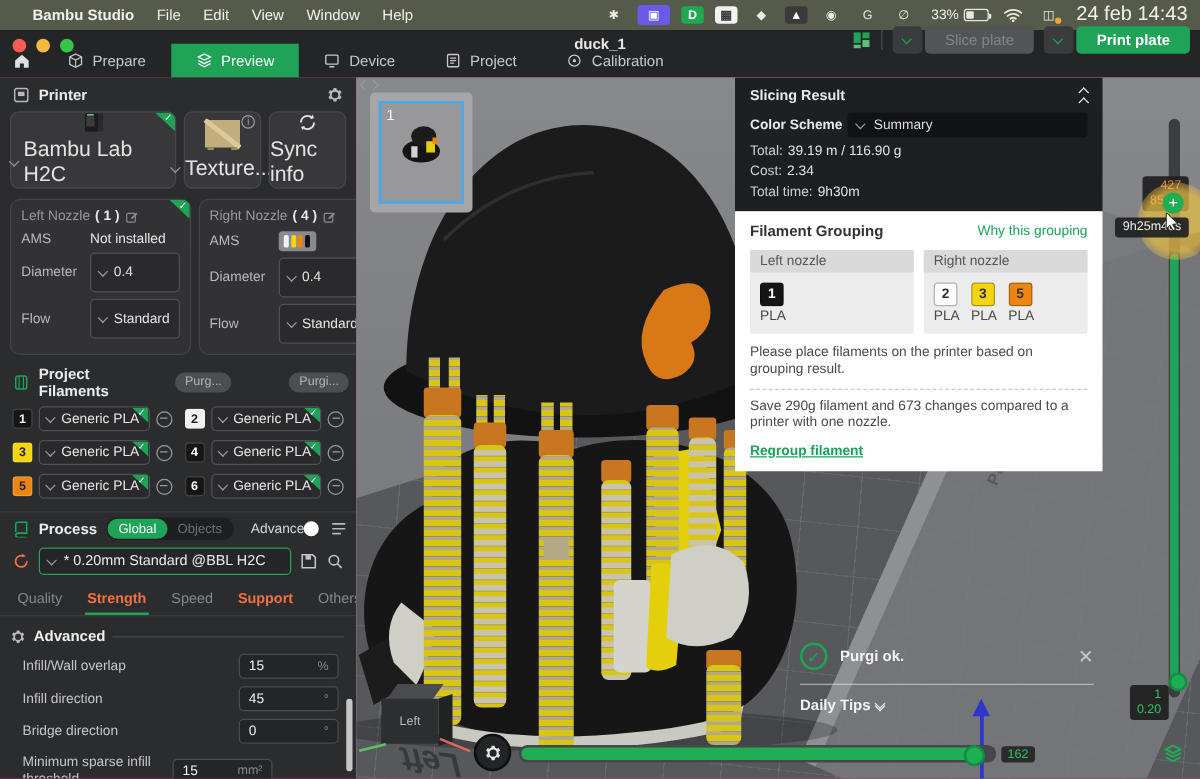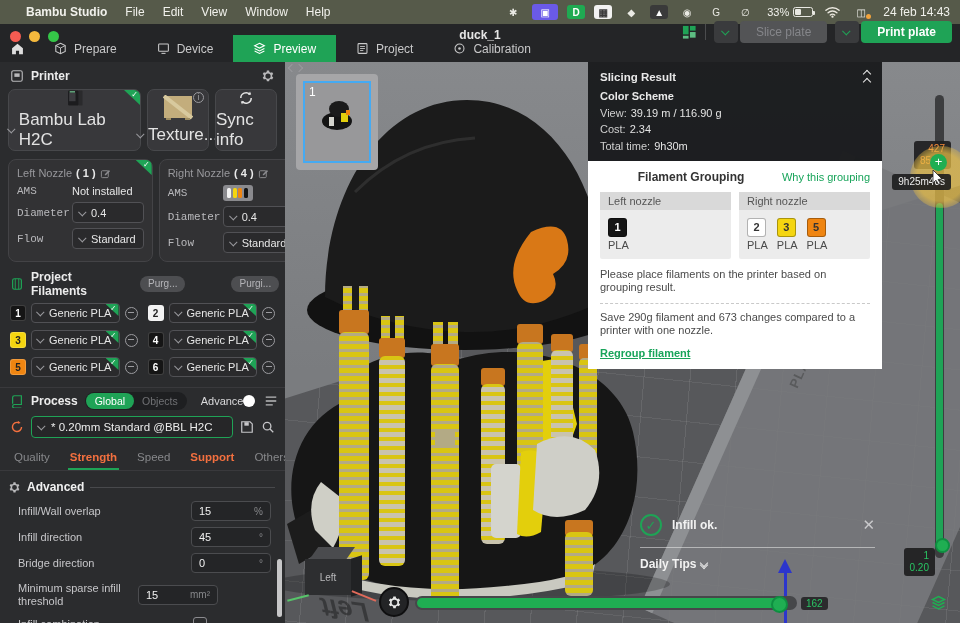--- a/index.html
+++ b/index.html
@@ -12,21 +12,21 @@
   .menubar .appname { font-weight:bold; margin-right:18px; }
   .menubar .mitem { margin-right:18px; }
   .menubar .spacer { flex:1; }
   .mb-ico { width:20px; height:16px; display:flex; align-items:center; justify-content:center; font-size:10px; margin-left:9px; color:#eaeae4; border-radius:3px; }
   .mb-ico.box { background:rgba(255,255,255,.92); color:#3a3a3a; width:18px; height:14px; font-weight:bold; }
   .mb-ico.purple { background:#6a5ae8; color:#fff; width:26px; height:16px; }
   .battery { display:flex; align-items:center; gap:4px; margin-left:12px; font-size:11px; }
   .batt-shell { width:20px; height:10px; border:1px solid #e8e8e2; border-radius:2.5px; position:relative; }
   .batt-shell i { position:absolute; left:1px; top:1px; bottom:1px; width:6px; background:#e8e8e2; border-radius:1px; }
   .batt-shell::after { content:""; position:absolute; right:-3px; top:2.5px; width:2px; height:4px; background:#e8e8e2; border-radius:0 1px 1px 0; }
-  .clock { margin-left:12px; font-size:12px; }
+  .clock { margin-left:12px; font-size:16px; }
 
   
   .titlebar { position:absolute; top:24px; left:0; right:0; height:38px; background:#242527; }
   .lights { position:absolute; left:10px; top:7px; display:flex; gap:8px; }
   .lights i { width:11px; height:11px; border-radius:50%; }
   .doc-title { position:absolute; left:0; right:0; top:4px; text-align:center; color:#e6e6e6; font-size:12px; font-weight:bold; }
   .tabs { position:absolute; left:0; bottom:0; height:27px; display:flex; align-items:stretch; }
   .home-btn { width:34px; display:flex; align-items:center; justify-content:center; color:#dcdcdc; }
   .tab { display:flex; align-items:center; gap:7px; padding:0 20px; color:#c9c9ca; font-size:12px; }
   .tab.active { background:#1fa356; color:#fff; }
@@ -53,22 +53,22 @@
   .card.printer-card { flex:1; }
   .card.sm { width:62px; }
   .card .cap { font-size:17px; color:#e3e3e3; display:flex; align-items:center; gap:4px; }
   .corner { position:absolute; top:0; right:0; width:16px; height:15px; background:#1fa356; clip-path:polygon(0 0,100% 0,100% 100%); color:#fff; font-size:8px; text-align:right; padding-right:2px; line-height:9px; border-radius:0 6px 0 0; }
   .info-badge { position:absolute; top:2px; right:4px; color:#9a9a9e; font-size:9px; border:1px solid #9a9a9e; border-radius:50%; width:11px; height:11px; line-height:9px; text-align:center; }
   .nozzles { display:flex; gap:6px; padding:0 8px 8px 8px; }
   .nozzle { position:relative; flex:1; background:#323234; border:1px solid #434346; border-radius:8px; padding:7px 8px 8px 8px; }
   .nz-title { color:#98989c; font-size:11px; display:flex; align-items:center; gap:4px; margin-bottom:6px; }
   .nz-title b { color:#e9e9e9; }
   .nz-row { display:flex; align-items:center; margin-top:5px; }
-  .nz-row .lbl { width:55px; color:#b9b9bc;font-family:Liberation Mono, monospace; }
-  .mini-select { display:flex; align-items:center; gap:5px; background:#2a2a2c; border:1px solid #515155; border-radius:4px; height:21px; padding:0 7px; color:#e6e6e6; flex:1; }
+  .nz-row .lbl { width:55px; color:#b9b9bc; }
+  .mini-select { display:flex; align-items:center; gap:5px; background:#2a2a2c; border:1px solid #515155; border-radius:4px; height:32px; padding:0 7px; color:#e6e6e6; flex:1; }
   .ams-chip { width:30px; height:16px; background:#8a8a8e; border-radius:3px; display:flex; align-items:center; justify-content:center; gap:1.5px; }
   .ams-chip i { width:4px; height:10px; border-radius:1.5px; }
   .pill { background:#4d4e51; color:#b4b4b8; border-radius:9px; height:16px; padding:0 8px; font-size:10px; font-weight:normal; display:flex; align-items:center;margin-left:39px; }
   .hd-btn { color:#cfcfd2; font-size:14px; font-weight:normal; width:16px; text-align:center; }
   .fil-grid { display:grid; grid-template-columns:1fr 1fr; gap:7px 10px; padding:6px 10px 10px 10px; }
   .fil-item { display:flex; align-items:center; gap:5px; }
   .fil-idx { width:16px; height:16px; border-radius:3px; display:flex; align-items:center; justify-content:center; font-size:10px; font-weight:bold; flex:none; border:1px solid rgba(255,255,255,.18); }
   .fil-sel { position:relative; flex:1; display:flex; align-items:center; gap:5px; background:#2a2a2c; border:1px solid #515155; border-radius:4px; height:20px; padding:0 6px; color:#e6e6e6; }
   .fil-sel .corner { width:13px; height:12px; border-radius:0 3px 0 0; }
   .minus-o { width:13px; height:13px; border:1.3px solid #9b9b9f; border-radius:50%; position:relative; flex:none; }
@@ -118,21 +118,21 @@
   .sr-title-row { display:flex; align-items:center; }
   .sr-title { font-size:11.5px; font-weight:bold; flex:1; }
   .dbl-chev { display:flex; flex-direction:column; gap:-2px; }
   .dbl-chev .chev { transform:rotate(135deg); margin-top:2px; }
   .sr-scheme { display:flex; align-items:center; margin-top:5px; gap:4px; }
   .sr-scheme .lab { font-size:11px; font-weight:bold; }
   .scheme-sel { flex:1; background:#111214; border-radius:3px; height:20px; display:flex; align-items:center; gap:7px; padding:0 8px; color:#dedede; font-size:11px; }
   .sr-line { font-size:11px; margin-top:4.5px; color:#e3e3e3; }
   .sr-line b { font-weight:normal; color:#cfcfcf; margin-right:4px; }
   .sr-white { background:#ffffff; color:#3c3c3c; padding:9px 12px 10px 12px; }
-  .fg-head { display:flex; align-items:center;text-align:center; }
+  .fg-head { display:flex; align-items:center; }
   .fg-title { font-size:12px; font-weight:bold; color:#333; flex:1; }
   .link { color:#18a45a; font-size:11px; }
   .link.u { text-decoration:underline; }
   .fg-boxes { display:flex; gap:8px; margin-top:8px; }
   .fg-box { flex:1; background:#ececec; border-radius:2px; padding-bottom:8px; }
   .fg-box .bx-head { background:#d9d9d9; color:#555; font-size:11px; padding:3px 8px; }
   .chip-row { display:flex; gap:9px; padding:8px 8px 0 8px; }
   .chip-wrap { display:flex; flex-direction:column; gap:2px; align-items:flex-start; }
   .chip { width:19px; height:19px; border-radius:3px; border:1px solid rgba(0,0,0,.3); display:flex; align-items:center; justify-content:center; font-size:11px; font-weight:bold; }
   .chip-mat { font-size:11px; color:#4a4a4a; }
@@ -233,32 +233,32 @@
             <path d="M8 2l6.2 5.2V14H9.8v-4H6.2v4H1.8V7.2z" fill="#dedede"></path>
           </svg>
       </span>
       <span class="tab">
         <svg viewBox="0 0 16 16">
             <path d="M8 1.5l5.8 2.9v7.2L8 14.5l-5.8-2.9V4.4z" fill="none" stroke="#c9c9ca" stroke-width="1.3"></path>
             <path d="M2.5 4.6L8 7.4l5.5-2.8M8 7.4V14" stroke="#c9c9ca" stroke-width="1.1" fill="none"></path>
           </svg>
         <span>Prepare</span>
       </span>
+      <span class="tab active">
+        <svg viewBox="0 0 16 16">
+            <path d="M8 1.5l6 3-6 3-6-3zM2 8l6 3 6-3M2 11l6 3 6-3" stroke="#fff" fill="none" stroke-width="1.3"></path>
+          </svg>
+        <span>Preview</span>
+      </span>
       <span class="tab">
         <svg viewBox="0 0 16 16">
             <rect x="2" y="2.5" width="12" height="9" rx="1" fill="none" stroke="#c9c9ca" stroke-width="1.3"></rect>
             <path d="M5.5 14h5" stroke="#c9c9ca" stroke-width="1.3"></path>
           </svg>
         <span>Device</span>
-      </span>
-      <span class="tab active">
-        <svg viewBox="0 0 16 16">
-            <path d="M8 1.5l6 3-6 3-6-3zM2 8l6 3 6-3M2 11l6 3 6-3" stroke="#fff" fill="none" stroke-width="1.3"></path>
-          </svg>
-        <span>Preview</span>
       </span>
       <span class="tab">
         <svg viewBox="0 0 16 16">
             <rect x="2.5" y="2" width="11" height="12" rx="1" fill="none" stroke="#c9c9ca" stroke-width="1.3"></rect>
             <path d="M5 5.5h6M5 8h6M5 10.5h4" stroke="#c9c9ca" stroke-width="1.1"></path>
           </svg>
         <span>Project</span>
       </span>
       <span class="tab">
         <svg viewBox="0 0 16 16">
@@ -665,22 +665,26 @@
       <div class="sr-dark">
         <div class="sr-title-row">
           <span class="sr-title">Slicing Result</span>
           <span class="dbl-chev">
               <span class="chev white"></span>
               <span class="chev white"></span>
             </span>
         </div>
         <div class="sr-scheme">
           <span class="lab">Color Scheme</span>
-        </div>
-        <div class="sr-line"><b>View:</b><span>39.19 m / 116.90 g</span></div>
+          <span class="scheme-sel">
+            <span class="chev grey"></span>
+            <span>Summary</span>
+          </span>
+        </div>
+        <div class="sr-line"><b>Total:</b><span>39.19 m / 116.90 g</span></div>
         <div class="sr-line"><b>Cost:</b><span>2.34</span></div>
         <div class="sr-line"><b>Total time:</b><span>9h30m</span></div>
       </div>
       <div class="sr-white">
         <div class="fg-head">
           <span class="fg-title">Filament Grouping</span>
           <span class="link">Why this grouping</span>
         </div>
         <div class="fg-boxes">
           <div class="fg-box">
@@ -713,21 +717,21 @@
         <div class="fg-note">Please place filaments on the printer based on grouping result.</div>
         <div class="dash-div"></div>
         <div class="fg-note" style="margin-top:7px;">Save 290g filament and 673 changes compared to a printer with one nozzle.</div>
         <div class="fg-regroup"><span class="link u">Regroup filament</span></div>
       </div>
     </div>
 
     <div class="toast">
       <div class="row1">
         <span class="ok-circle">✓</span>
-        <span class="msg">Infill ok.</span>
+        <span class="msg">Purgi ok.</span>
         <span class="close">✕</span>
       </div>
       <div class="div"></div>
       <div class="tips">
         <span>Daily Tips</span>
         <span style="display:inline-flex;flex-direction:column;">
             <span class="chev white" style="transform:rotate(-45deg);"></span>
             <span class="chev white" style="transform:rotate(-45deg);margin-top:-4px;"></span>
           </span>
       </div>

